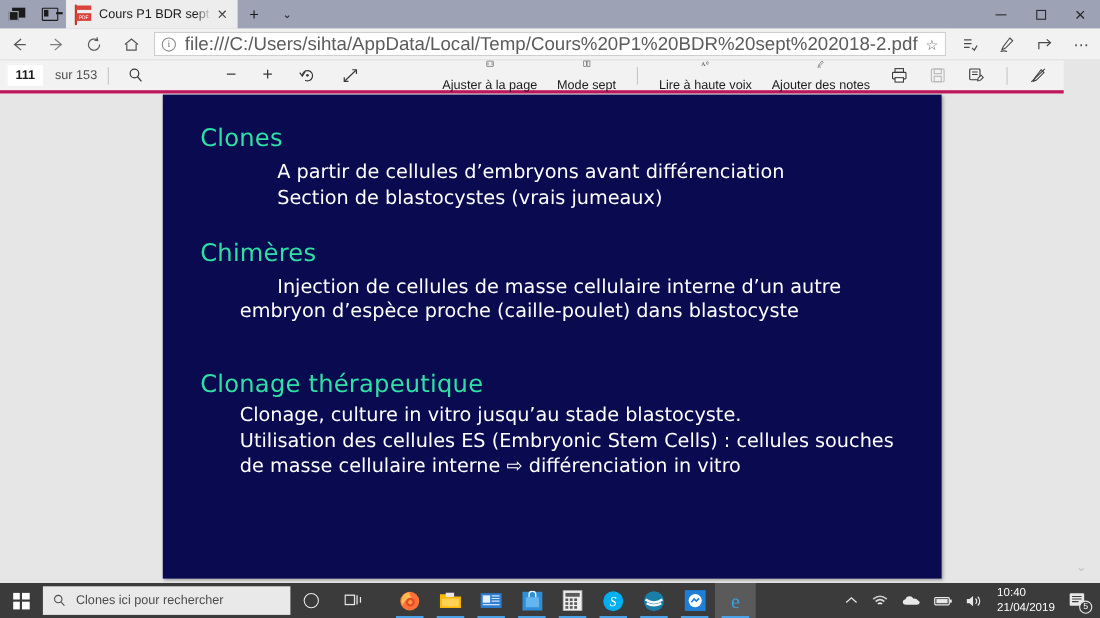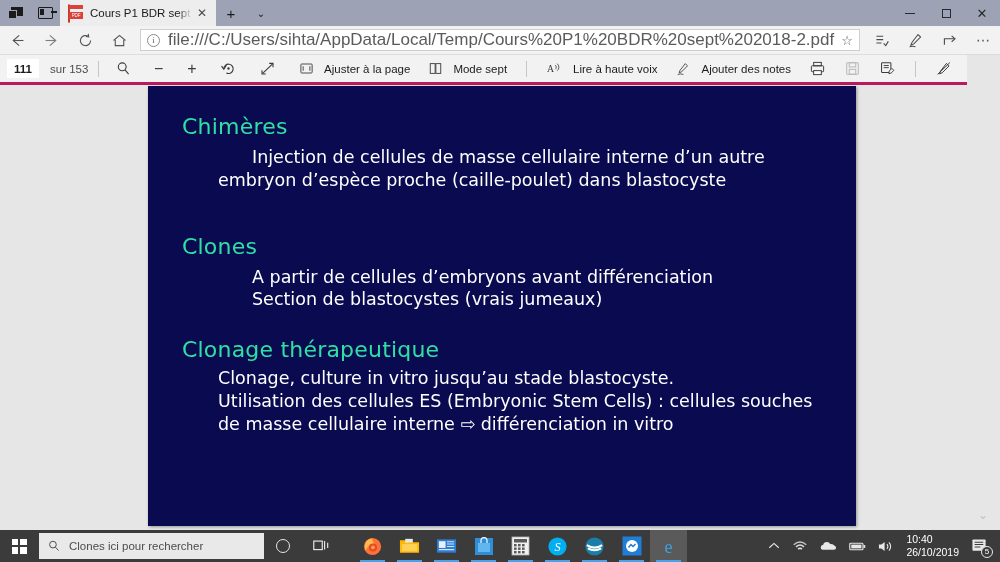--- a/index.html
+++ b/index.html
@@ -152,20 +152,21 @@
     width: 1px; height: 16px; background: #c6c6c6; margin: 0 10px;
   }
   .tb-ic {
     display: flex; align-items: center; justify-content: center;
     height: 30px; color: #3b3b3b;
   }
   .tb-item {
     display: flex; align-items: center; height: 30px;
     padding: 0 9px; font-size: 11.5px; color: #1b1b1b;
     gap: 10px;
+    flex-direction: column;
   }
   .pdf-right { display: flex; align-items: center; margin-left: auto; padding-right: 6px; }
   .pdf-mid { display: flex; align-items: center; margin-left: auto; }
 
   svg { display: block; }
 
   
   .viewer {
     position: absolute; left: 0; top: 86px; width: 1000px; height: 444px;
     background: #e6e6e6;
@@ -450,30 +451,30 @@
         <line x1="3" y1="17" x2="17.5" y2="3" stroke="#3b3b3b" stroke-width="1.15"></line>
       </svg>
     </div>
   </div>
 </div>
 
 <div class="viewer">
   <div class="slide">
     <div class="slide-inner">
 
+      <div class="sec" style="margin-bottom:26px;">
+        <div class="head">Clones</div>
+        <div class="body-line ind-lg" style="margin-top:7px;">A partir de cellules d’embryons avant différenciation</div>
+        <div class="body-line ind-lg">Section de blastocystes (vrais jumeaux)</div>
+      </div>
+
       <div class="sec" style="margin-bottom:42px;">
         <div class="head">Chimères</div>
         <div class="body-line ind-lg" style="margin-top:7px;">Injection de cellules de masse cellulaire interne d’un autre</div>
         <div class="body-line ind-md">embryon d’espèce proche (caille-poulet) dans blastocyste</div>
-      </div>
-
-      <div class="sec" style="margin-bottom:26px;">
-        <div class="head">Clones</div>
-        <div class="body-line ind-lg" style="margin-top:7px;">A partir de cellules d’embryons avant différenciation</div>
-        <div class="body-line ind-lg">Section de blastocystes (vrais jumeaux)</div>
       </div>
 
       <div class="sec">
         <div class="head">Clonage thérapeutique</div>
         <div class="body-line ind-sm" style="margin-top:5px;">Clonage, culture in vitro jusqu’au stade blastocyste.</div>
         <div class="body-line ind-sm">Utilisation des cellules ES (Embryonic Stem Cells) : cellules souches</div>
         <div class="body-line ind-sm">de masse cellulaire interne ⇨ différenciation in vitro</div>
       </div>
 
     </div>
@@ -620,21 +621,21 @@
     </div>
     <div class="tray-ic">
       <svg width="16" height="13" viewBox="0 0 17 13">
         <path d="M1 4.5 L3.6 4.5 L7 1.6 L7 11.4 L3.6 8.5 L1 8.5 Z" fill="#e8e8e8"></path>
         <path d="M9.4 4 A3.4 3.4 0 0 1 9.4 9" stroke="#e8e8e8" stroke-width="1.2" fill="none"></path>
         <path d="M11.6 2.2 A6 6 0 0 1 11.6 10.8" stroke="#e8e8e8" stroke-width="1.2" fill="none"></path>
       </svg>
     </div>
     <div class="clock">
       <div>10:40</div>
-      <div>26/10/2019</div>
+      <div>21/04/2019</div>
     </div>
     <div class="tray-ic notif">
       <svg width="17" height="16" viewBox="0 0 18 17">
         <rect x="1.5" y="1.5" width="14" height="12" rx="1" fill="#e8e8e8"></rect>
         <path d="M3.8 4.5 L13 4.5 M3.8 7 L13 7 M3.8 9.5 L10 9.5" stroke="#3b3b3b" stroke-width="1.1"></path>
       </svg>
       <span class="notif-badge">5</span>
     </div>
   </div>
 </div>

